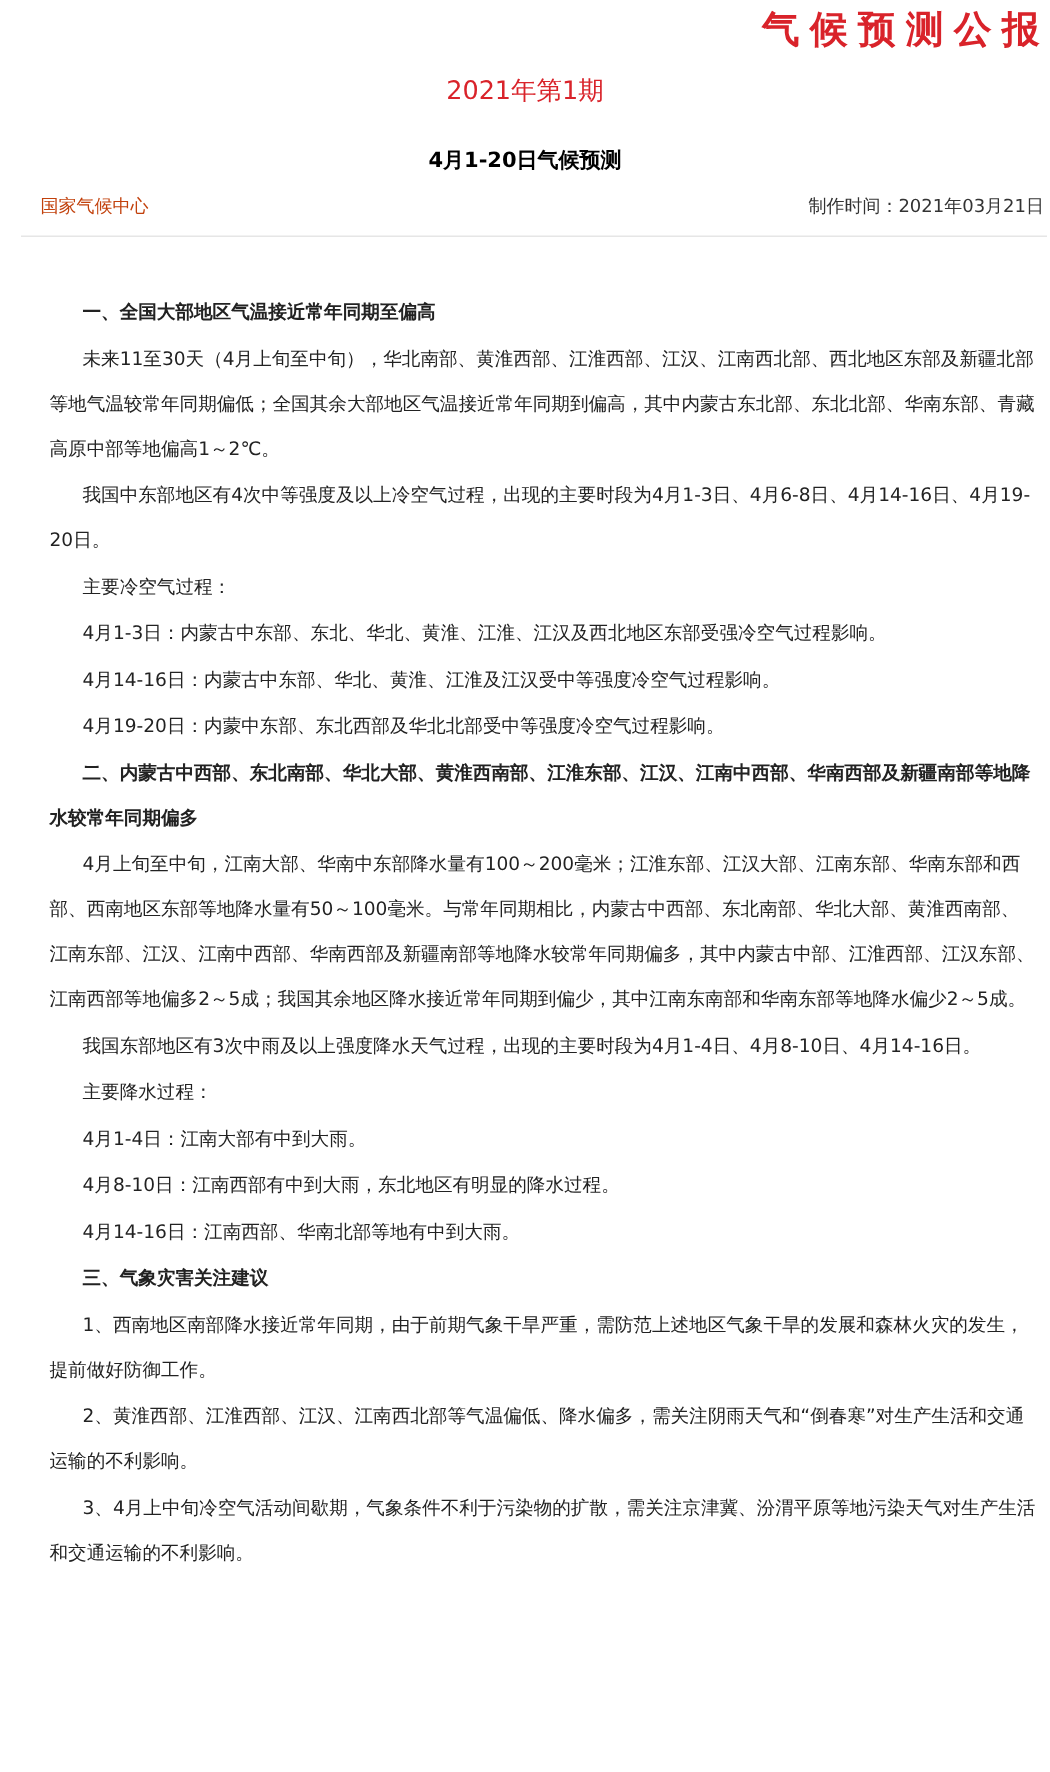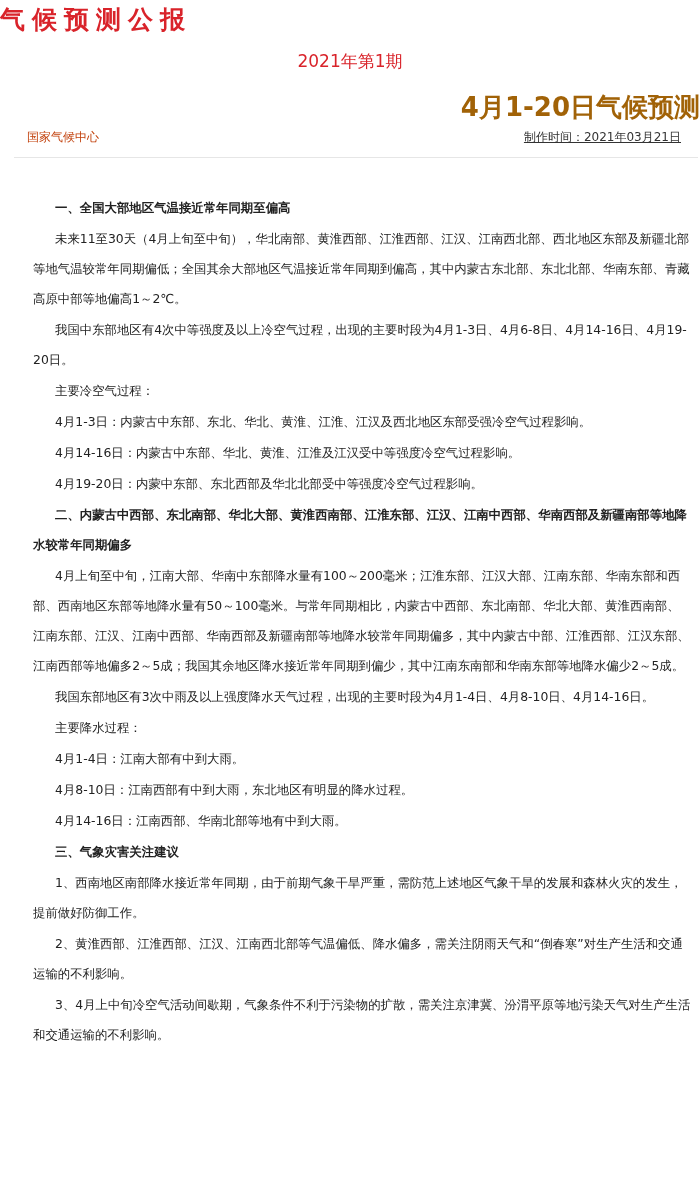--- a/index.html
+++ b/index.html
@@ -4,41 +4,41 @@
 <style>
   html, body { margin: 0; padding: 0; background: #ffffff; }
   body {
     width: 700px; height: 1181px; overflow: hidden;
     font-family: "DejaVu Sans", "Liberation Sans", sans-serif;
     color: #222222;
     position: relative;
   }
   .title {
     position: absolute; left: 0; right: 0; top: 4px;
-    text-align: left; color: #d9232a;
+    text-align: right; color: #d9232a;
     font-size: 25px; font-weight: bold; letter-spacing: 7px;
     line-height: 32px;
   }
   .issue {
     position: absolute; left: 0; right: 0; top: 50px;
     text-align: center; color: #d9232a;
     font-size: 17px; line-height: 22px;
   }
   .subtitle {
     position: absolute; left: 0; right: 0; top: 93px;
-    text-align: right; color: #a16207;
-    font-size: 26px; font-weight: bold; line-height: 28px;
+    text-align: center; color: #000000;
+    font-size: 14px; font-weight: bold; line-height: 28px;
   }
   .meta-left {
     position: absolute; left: 27px; top: 129px;
     font-size: 12px; line-height: 16px; color: #c2410c;
   }
   .meta-right {
-    position: absolute; right: 19px; top: 129px;
-    font-size: 12px; line-height: 16px; color: #333; text-decoration: underline;
+    position: absolute; right: 4px; top: 129px;
+    font-size: 12px; line-height: 16px; color: #333;
   }
   .divider {
     position: absolute; left: 14px; right: 2px; top: 157px;
     height: 1px; background: #e6e6e6;
   }
   .content {
     position: absolute; left: 33px; top: 172px; width: 658px;
     font-size: 12.4px; color: #222;
   }
   .content p { margin: 0; line-height: 30px; text-indent: 22px; }

